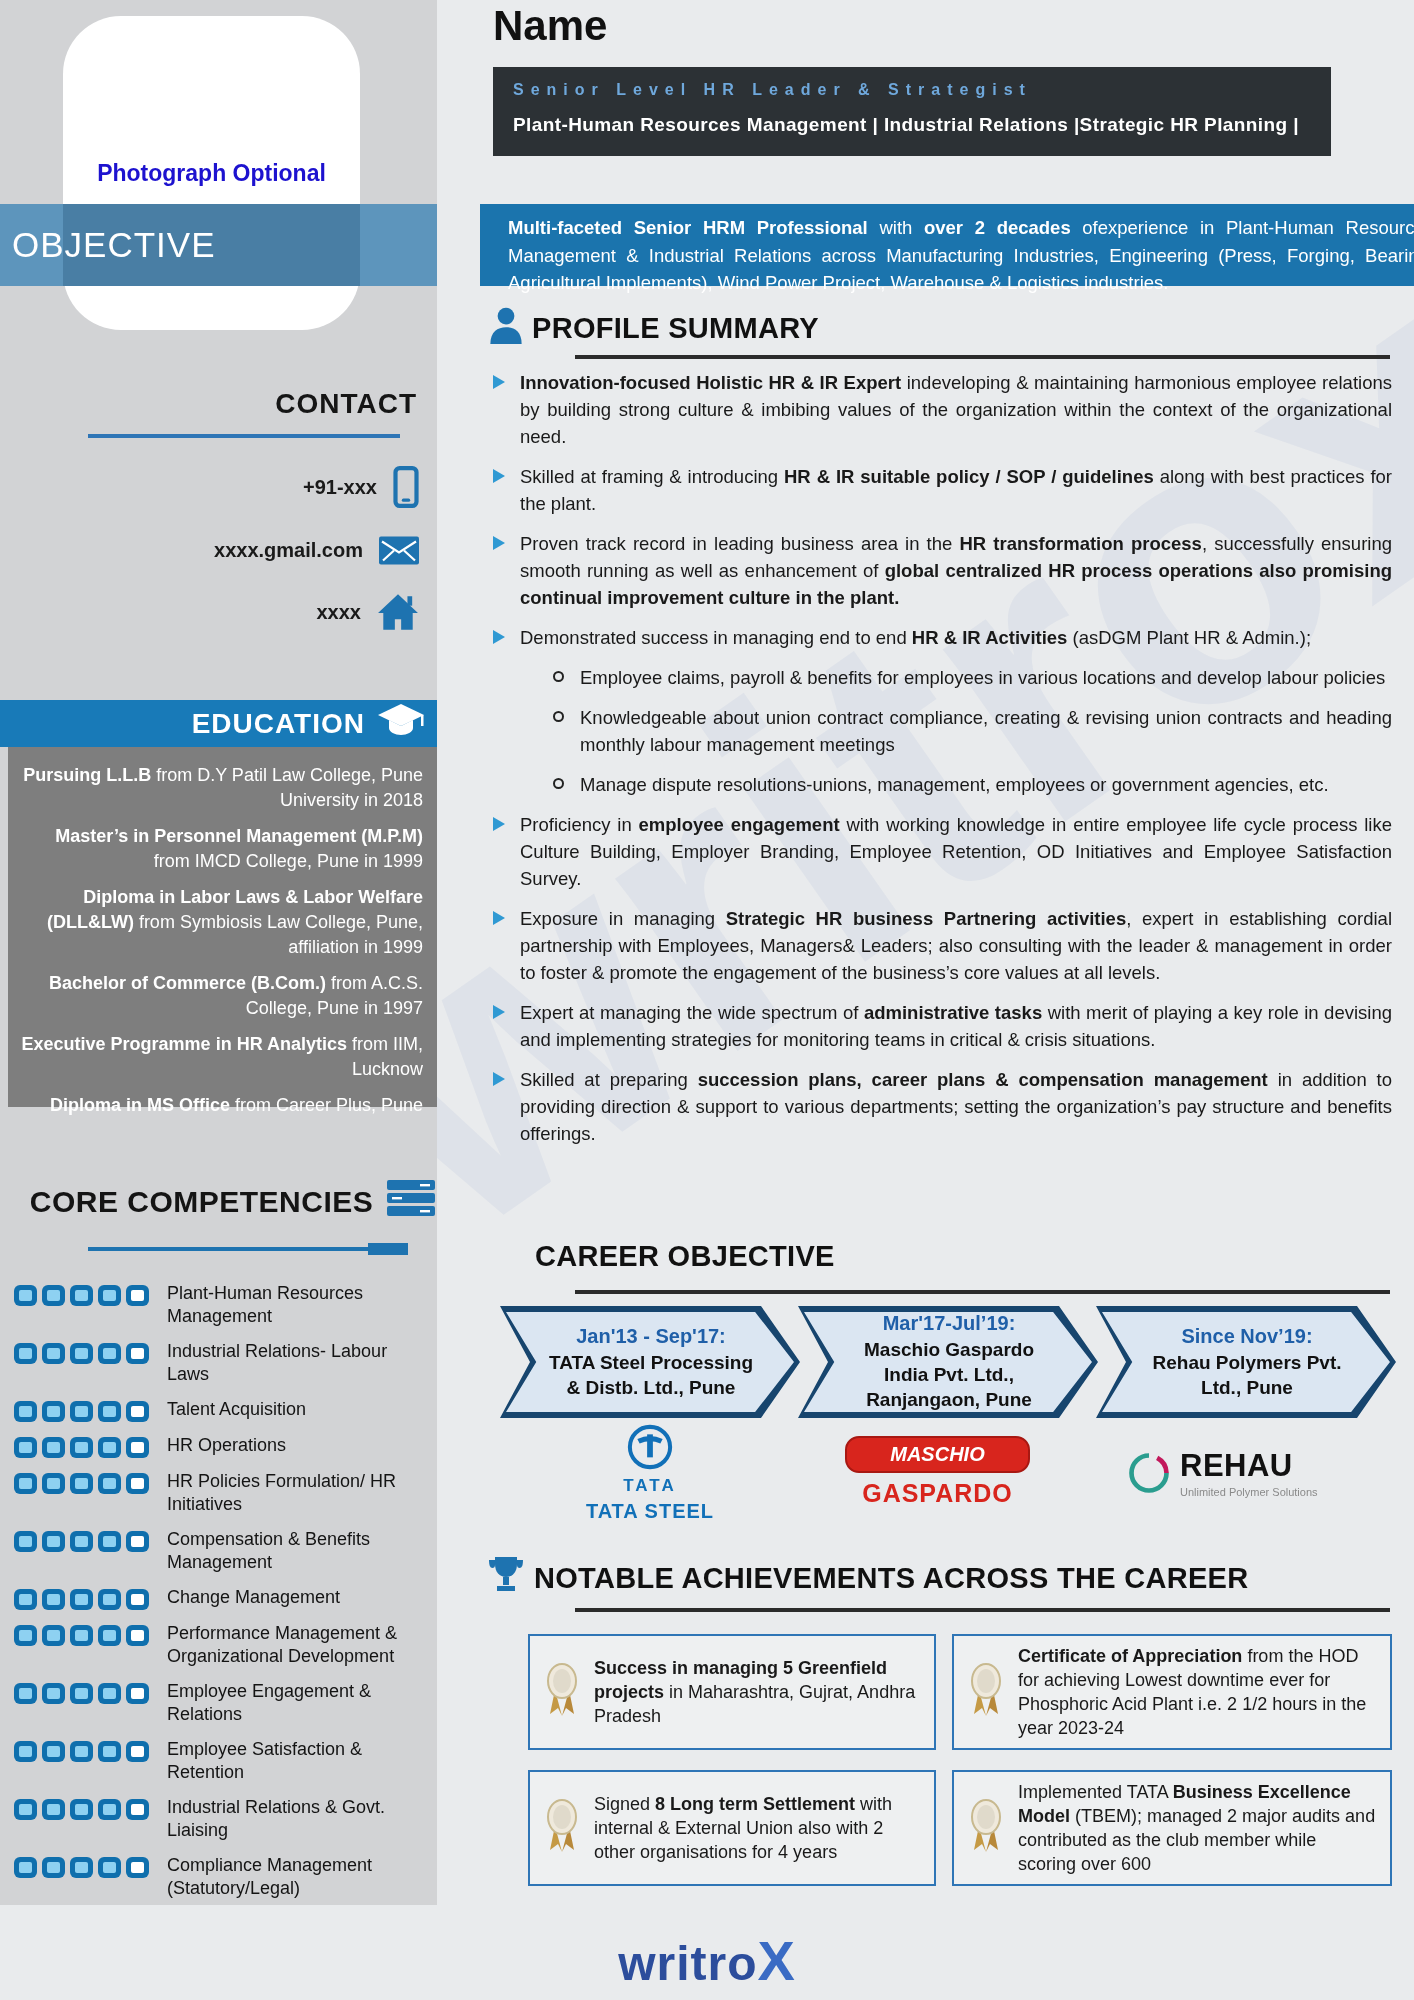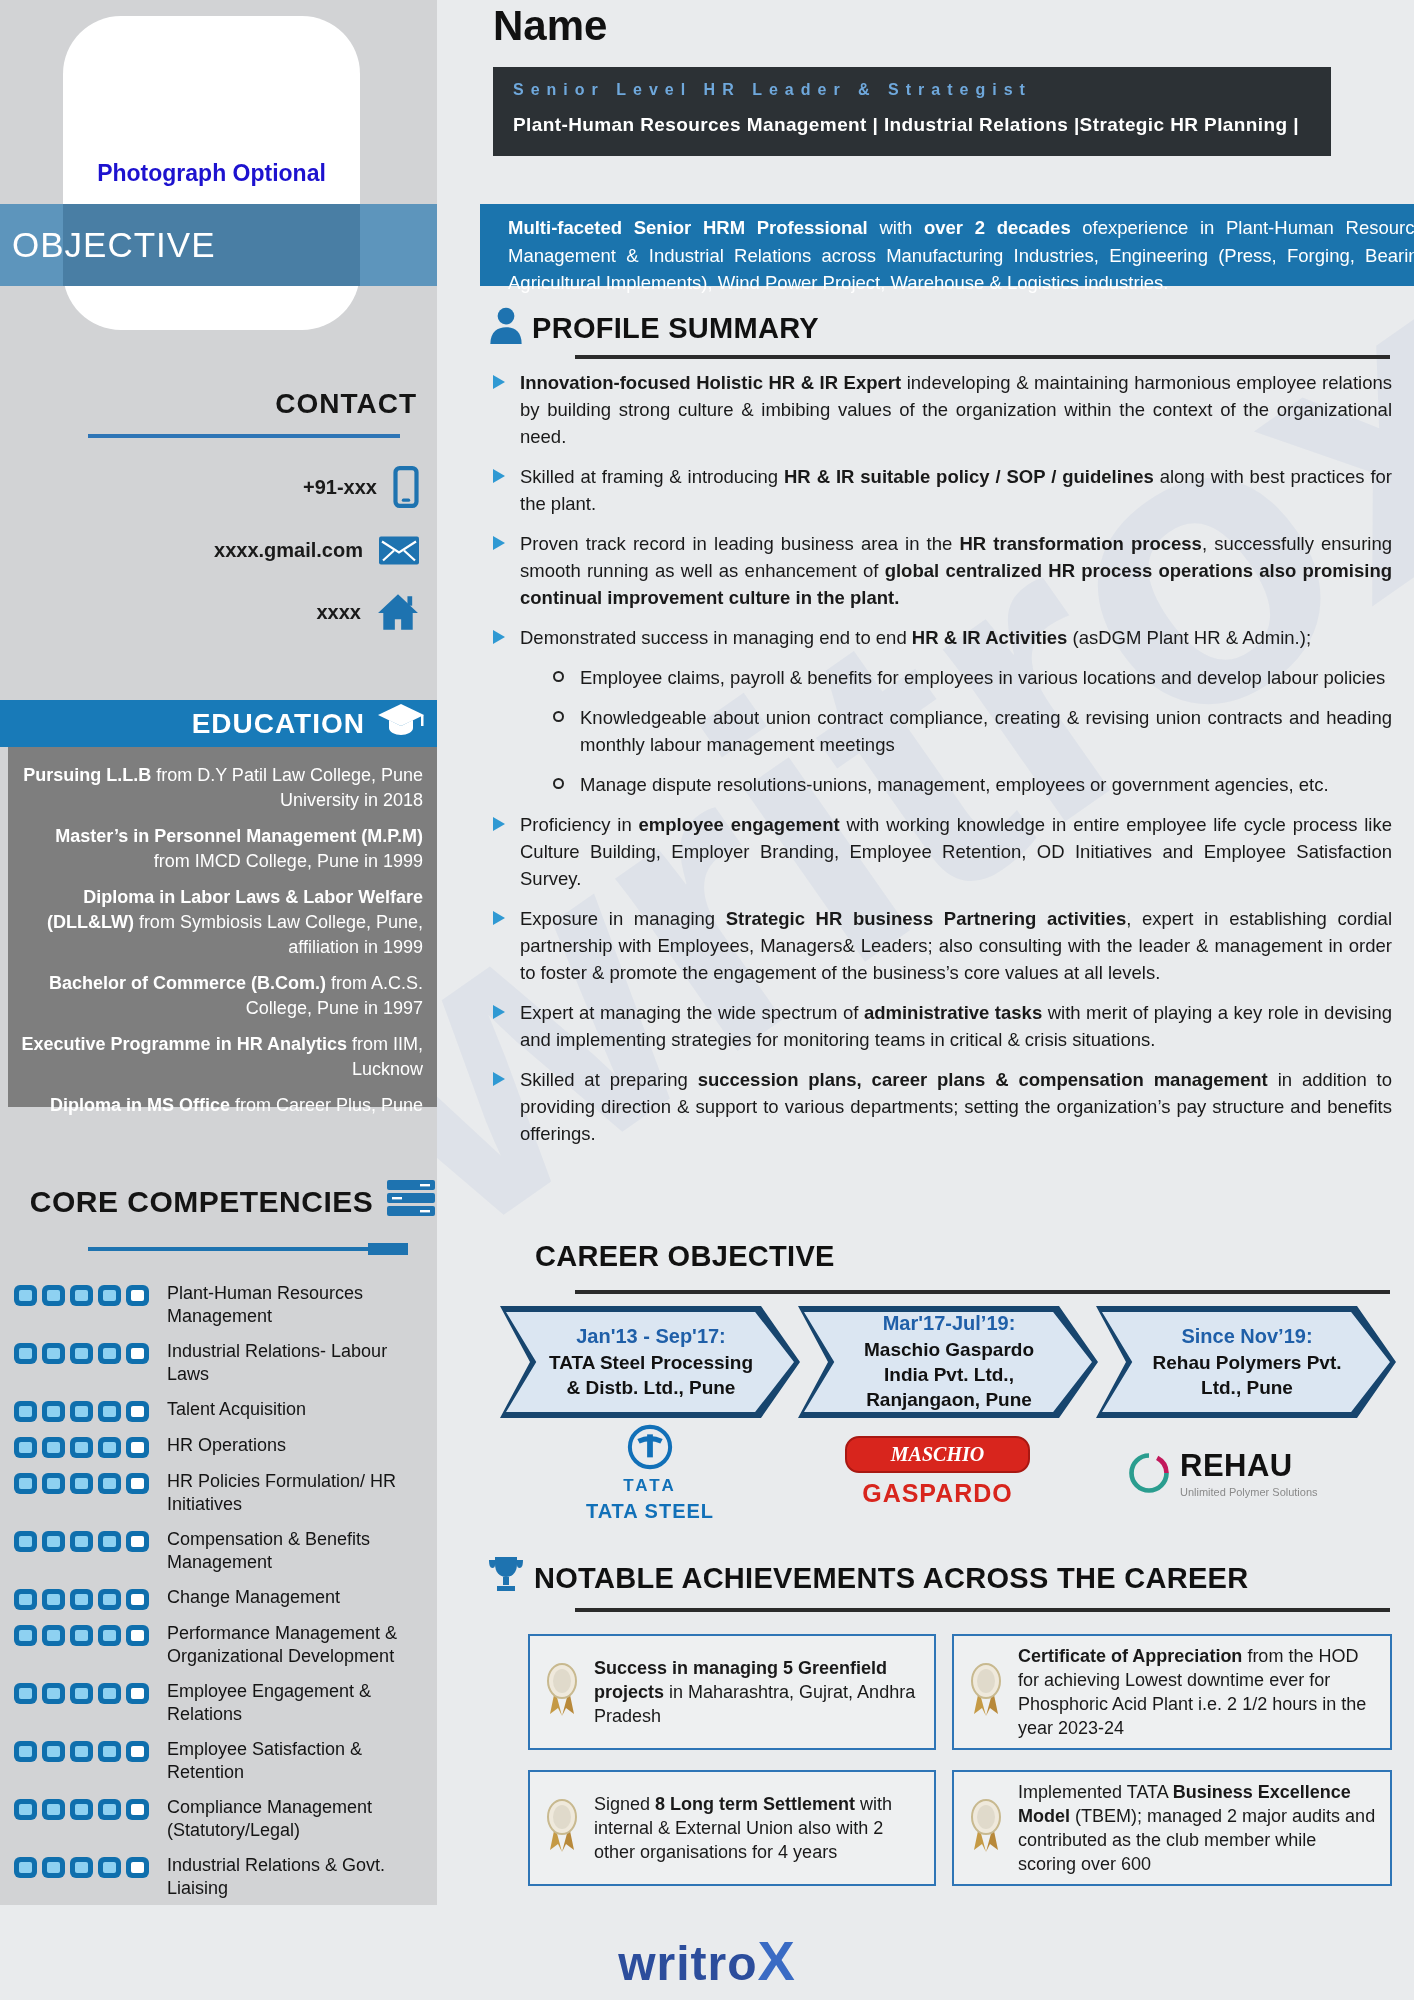--- a/index.html
+++ b/index.html
@@ -72,21 +72,21 @@
             clip-path:polygon(0 0,86.5% 0,100% 50%,86.5% 100%,0 100%,10.5% 50%);
             display:flex; flex-direction:column; justify-content:center; text-align:center; padding:0 40px 0 42px; }
   .arr .period { color:#1f5fa8; font-weight:bold; font-size:20px; margin-bottom:2px; }
   .arr .company { color:#111; font-weight:bold; font-size:19px; line-height:25px; }
 
   .logo-tata { position:absolute; left:565px; top:1424px; width:170px; text-align:center; }
   .logo-tata .tword { color:#1170b8; font-weight:800; font-size:17px; letter-spacing:3px; margin-top:2px; }
   .logo-tata .tsteel { color:#1170b8; font-weight:800; font-size:20px; letter-spacing:1px; margin-top:4px; }
   .logo-maschio { position:absolute; left:845px; top:1436px; width:185px; text-align:center; }
   .m-pill { background:#d8251d; color:#fff; border-radius:14px; font-size:20px; font-weight:bold;
-            font-style:italic; padding:5px 0; border:2px solid #a81812;font-family:Liberation Serif, serif; }
+            font-style:italic; padding:5px 0; border:2px solid #a81812; }
   .m-gas { color:#d8251d; font-size:25px; font-weight:800; letter-spacing:1px; margin-top:6px; }
   .logo-rehau { position:absolute; left:1128px; top:1448px; display:flex; gap:10px; align-items:center; }
   .r-name { font-size:31px; font-weight:900; color:#111; letter-spacing:0.5px; }
   .r-tag { font-size:11px; color:#8a8a8a; margin-top:2px; }
 
   .cards { position:absolute; left:528px; top:1634px; width:866px; display:grid;
            grid-template-columns:408px 440px; gap:20px 16px; }
   .card { border:2px solid #2e75b6; padding:8px 12px; display:flex; gap:12px; align-items:center;
           background:rgba(255,255,255,0.25); }
   .card p { font-size:18px; line-height:24px; color:#191919; }
@@ -289,31 +289,31 @@
           <div class="comp-label">Employee Satisfaction &amp; Retention</div>
         </div>
         <div class="comp-row">
           <div class="sqs">
             <span class="sq on"></span>
             <span class="sq on"></span>
             <span class="sq on"></span>
             <span class="sq on"></span>
             <span class="sq"></span>
           </div>
+          <div class="comp-label">Industrial Relations &amp; Govt. Liaising</div>
+        </div>
+        <div class="comp-row">
+          <div class="sqs">
+            <span class="sq on"></span>
+            <span class="sq on"></span>
+            <span class="sq on"></span>
+            <span class="sq on"></span>
+            <span class="sq"></span>
+          </div>
           <div class="comp-label">Compliance Management (Statutory/Legal)</div>
-        </div>
-        <div class="comp-row">
-          <div class="sqs">
-            <span class="sq on"></span>
-            <span class="sq on"></span>
-            <span class="sq on"></span>
-            <span class="sq on"></span>
-            <span class="sq"></span>
-          </div>
-          <div class="comp-label">Industrial Relations &amp; Govt. Liaising</div>
         </div>
       </div>
   </div>
 
   <div class="name">Name</div>
   <div class="dark-box">
     <div class="t1">Senior Level HR Leader &amp; Strategist</div>
     <div class="t2">Plant-Human Resources Management | Industrial Relations |Strategic HR Planning |</div>
   </div>
   <div class="obj-box">

